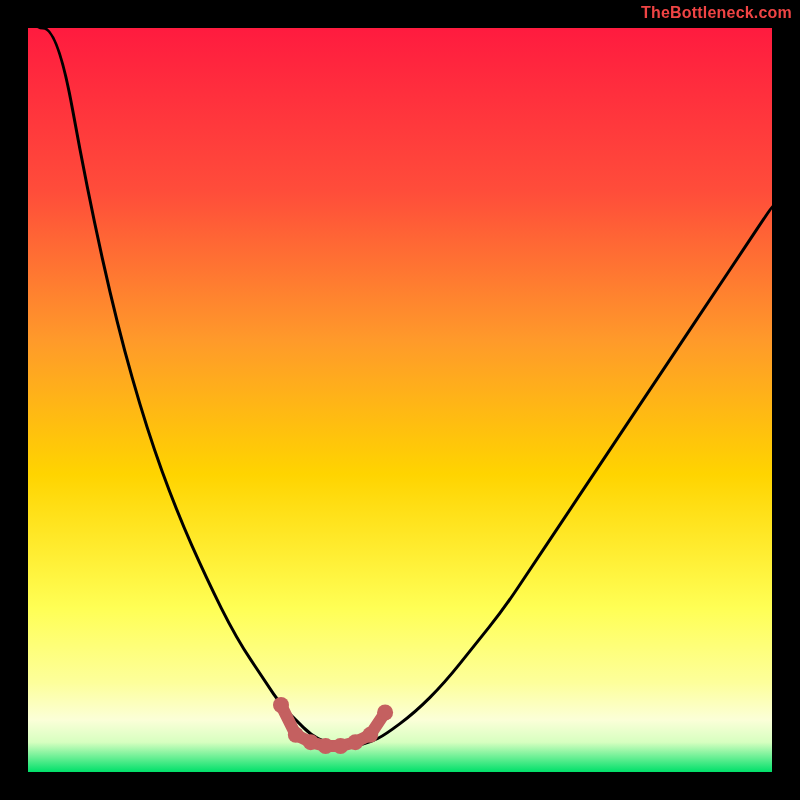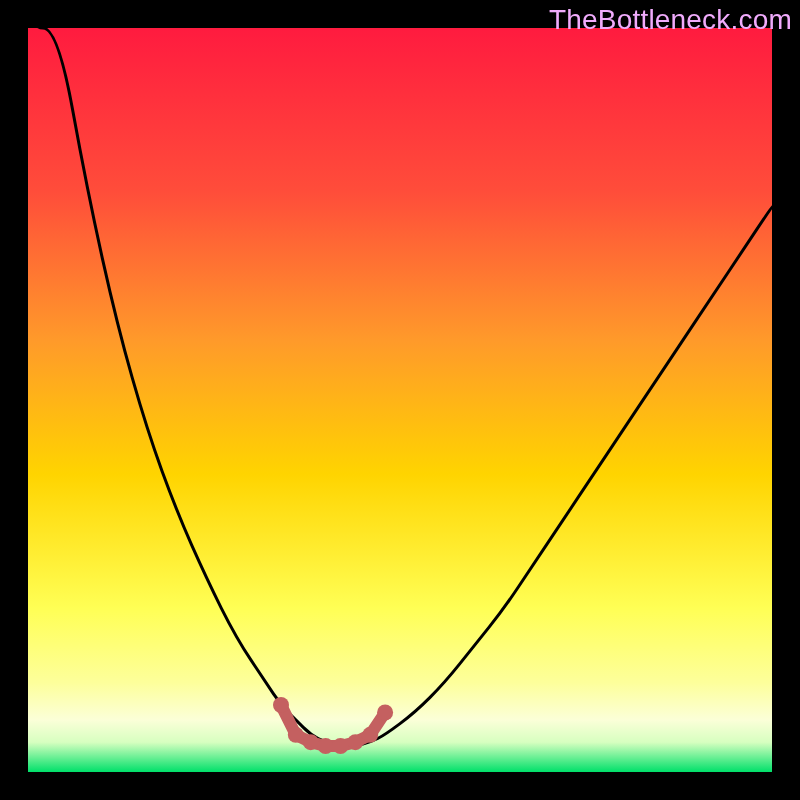--- a/index.html
+++ b/index.html
@@ -23,23 +23,23 @@
     position: absolute;
     left: 0;
     top: 0;
     width: 744px;
     height: 744px;
   }
   .watermark {
     position: absolute;
     top: 4px;
     right: 8px;
-    color: #f0abfc;
-    font-size: 28px;
-    font-weight: 400;
+    color: #ef4444;
+    font-size: 16px;
+    font-weight: 700;
     letter-spacing: 0.2px;
     user-select: none;
   }
 </style>
 </head>
 <body>
 
 <div class="frame">
   <svg class="plot" viewBox="0 0 744 744" preserveAspectRatio="none">
     <defs>

